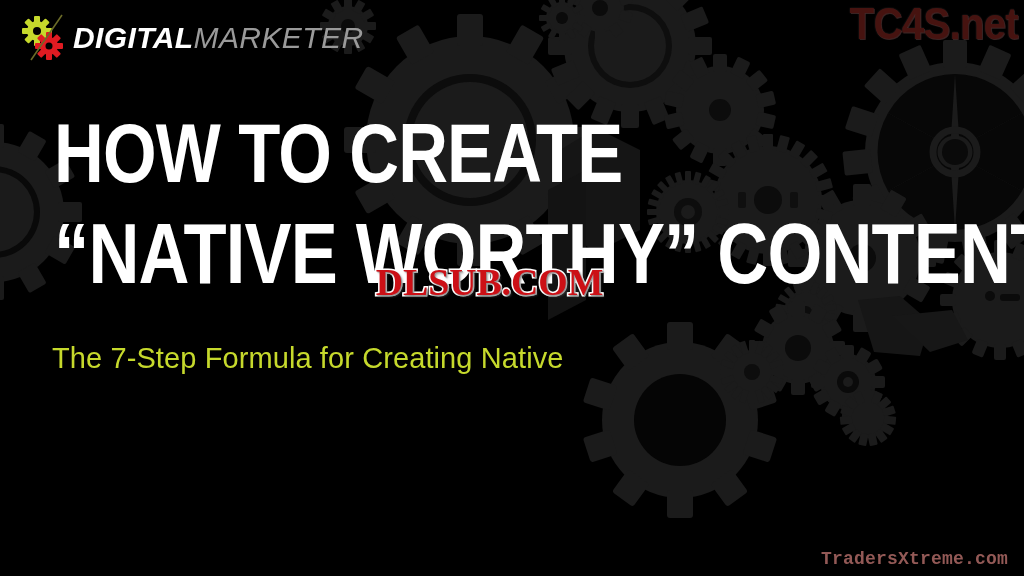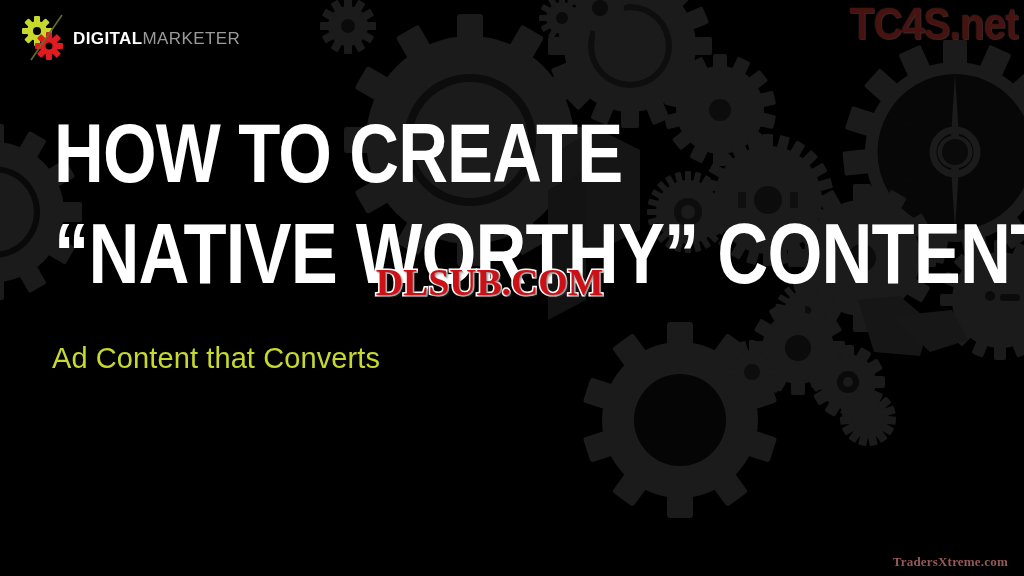--- a/index.html
+++ b/index.html
@@ -34,24 +34,25 @@
     align-items: center;
     height: 48px;
   }
   #logo-mark {
     width: 54px;
     height: 48px;
     flex: 0 0 auto;
   }
   #logo-text {
     margin-left: 1px;
-    font-size: 17px;
+    font-size: 30px;
     letter-spacing: 0.4px;
     line-height: 1;
     white-space: nowrap;
+    font-style: italic;
   }
   .logo-bold {
     font-weight: bold;
     color: #ffffff;
   }
   .logo-light {
     font-weight: normal;
     color: #9a9a9a;
   }
 
@@ -122,23 +123,23 @@
     text-shadow: 0 0 2px rgba(140,120,120,.35),
                  1px 1px 0 rgba(60,35,35,.9);
     opacity: .92;
     transform: scaleX(0.92);
     transform-origin: right center;
   }
   #wm-traders {
     position: absolute;
     right: 16px;
     bottom: 8px;
-    font-family: Liberation Serif, serif;
+    font-family: Liberation Mono, monospace;
     font-weight: bold;
-    font-size: 13px;
+    font-size: 18px;
     line-height: 1;
     letter-spacing: 0.2px;
     color: #b8706c;
     opacity: .8;
   }
 </style>
 </head>
 <body>
 
 <div id="slide">
@@ -620,20 +621,20 @@
       <span class="logo-bold">DIGITAL</span><span class="logo-light">MARKETER</span>
     </div>
   </div>
 
   <div id="headline">
     <div class="head-line" id="head-line-1">HOW TO CREATE</div>
     <div class="head-line" id="head-line-2">“NATIVE WORTHY” CONTENT</div>
   </div>
 
   <div id="subtitle">
-    <div>Ad Content that Converts</div>
+    <div>The 7-Step Formula for Creating Native</div>
   </div>
 
   <div id="wm-dlsub">DLSUB.COM</div>
   <div id="wm-tc4s">TC4S.net</div>
   <div id="wm-traders">TradersXtreme.com</div>
 
 </div>
 
 </body></html>

